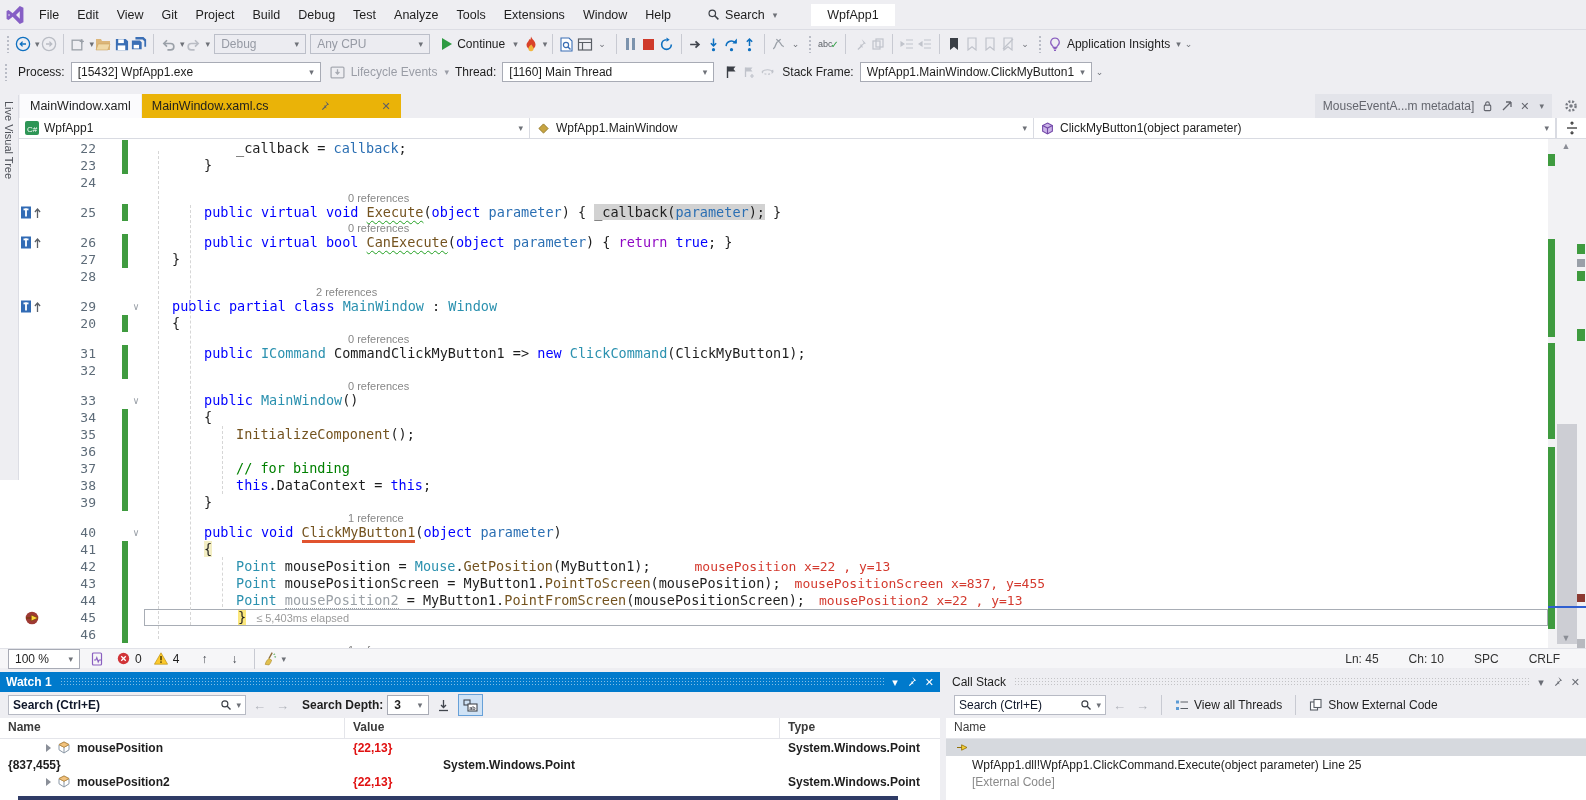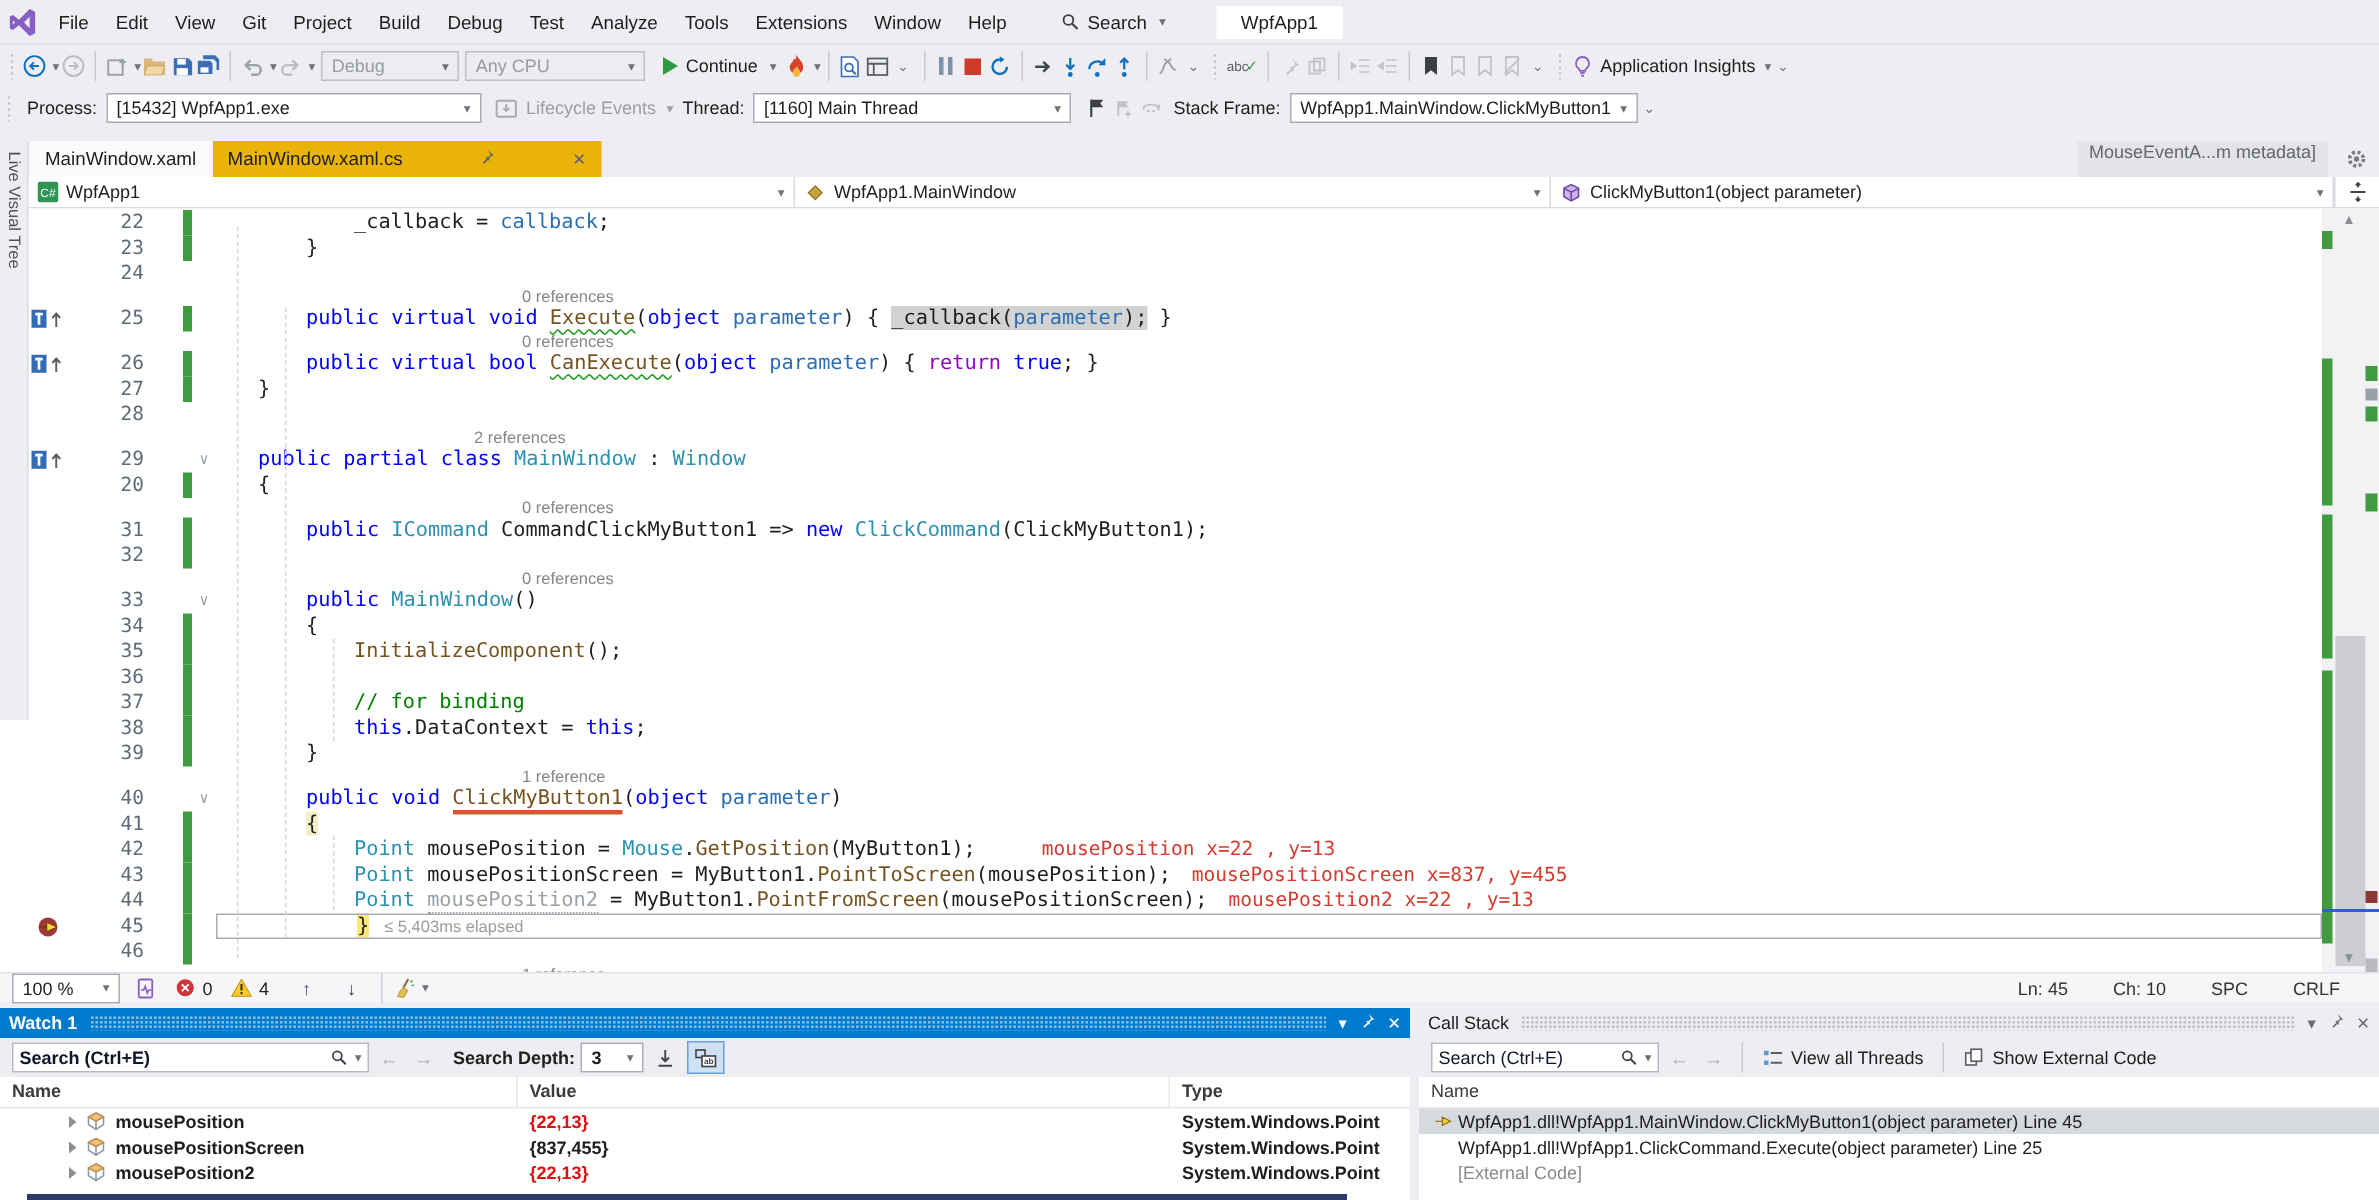--- a/index.html
+++ b/index.html
@@ -32,21 +32,21 @@
   #debugbar .lbl{margin:0 6px;}
   .dis-lbl{color:#9a9da6;}
 
   
   #tabstrip{top:86px;height:32px;background:#eeeef2;display:flex;align-items:flex-end;padding-left:20px;}
   .tab{height:24px;display:flex;align-items:center;padding:0 10px;margin-right:1px;font-size:12.5px;}
   .tab.plain{background:#fbfbfd;}
   .tab.sel{background:#eab308;gap:43px;}
   .tab .ticon{margin-left:8px;color:#5c5f68;font-size:11px;}
   #preview-tab{margin-left:auto;margin-right:10px;display:flex;align-items:center;gap:7px;height:24px;
-    background:#e3e4ea;padding:0 8px;color:#64666e;flex-direction:column;}
+    background:#e3e4ea;padding:0 8px;color:#64666e;}
   #strip-gear{margin-right:8px;margin-left:2px;height:24px;display:flex;align-items:center;}
 
   
   #navbar{top:118px;height:21px;background:#fff;border-bottom:1px solid #d9dbe2;display:flex;}
   .nav-combo{border-right:1px solid #d9dbe2;display:flex;align-items:center;gap:5px;padding:0 6px;box-sizing:border-box;}
   .nav-combo .txt{flex:1;white-space:nowrap;overflow:hidden;}
 
   
   #editor{top:139px;height:509px;background:#fff;}
   #side-tab{position:absolute;left:0;top:95px;width:18px;height:385px;background:#eeeef2;border-right:1px solid #dcdde4;z-index:5;}
@@ -678,31 +678,20 @@
                 <path d="M2 3.6 7 6.3l5-2.7M7 6.3V12" fill="none" stroke="#8a97a5"></path>
                 <path d="M7 1l5 2.6-5 2.7-5-2.7z" fill="#f2c37e" stroke="#c09045"></path>
               </svg>
             </span>
             <span>mousePosition</span>
           </div>
           <div class="c-val val-red">{22,13}</div>
           <div class="c-type">System.Windows.Point</div>
         </div>
         <div class="wrow">
-          <div class="c-name">
-            <span class="exp"></span>
-            <span class="i" style="width: 16px;">
-              <svg width="14" height="13" viewBox="0 0 14 13">
-                <path d="M7 1l5 2.6v5.2L7 12 2 8.8V3.6z" fill="#fff" stroke="#8a97a5"></path>
-                <path d="M2 3.6 7 6.3l5-2.7M7 6.3V12" fill="none" stroke="#8a97a5"></path>
-                <path d="M7 1l5 2.6-5 2.7-5-2.7z" fill="#f2c37e" stroke="#c09045"></path>
-              </svg>
-            </span>
-            <span>mousePositionScreen</span>
-          </div>
           <div class="c-val">{837,455}</div>
           <div class="c-type">System.Windows.Point</div>
         </div>
         <div class="wrow">
           <div class="c-name">
             <span class="exp"></span>
             <span class="i" style="width: 16px;">
               <svg width="14" height="13" viewBox="0 0 14 13">
                 <path d="M7 1l5 2.6v5.2L7 12 2 8.8V3.6z" fill="#fff" stroke="#8a97a5"></path>
                 <path d="M2 3.6 7 6.3l5-2.7M7 6.3V12" fill="none" stroke="#8a97a5"></path>
@@ -768,21 +757,20 @@
     <div class="grid-head">
       <span class="col cs-head" style="flex:1;border-right:none">Name</span>
     </div>
     <div id="callstack-rows">
         <div class="csrow selrow">
           <span class="csarrow">
             <svg width="12" height="11" viewBox="0 0 12 11">
               <path d="M1 5.5h4.6V2.8L11 5.5 5.6 8.2V5.5z" fill="#f6cf34" stroke="#8f6c00" stroke-width="0.8"></path>
             </svg>
           </span>
-          <span>WpfApp1.dll!WpfApp1.MainWindow.ClickMyButton1(object parameter) Line 45</span>
         </div>
         <div class="csrow">
           <span class="csarrow"></span>
           <span>WpfApp1.dll!WpfApp1.ClickCommand.Execute(object parameter) Line 25</span>
         </div>
         <div class="csrow ext">
           <span class="csarrow"></span>
           <span>[External Code]</span>
         </div>
       </div>

